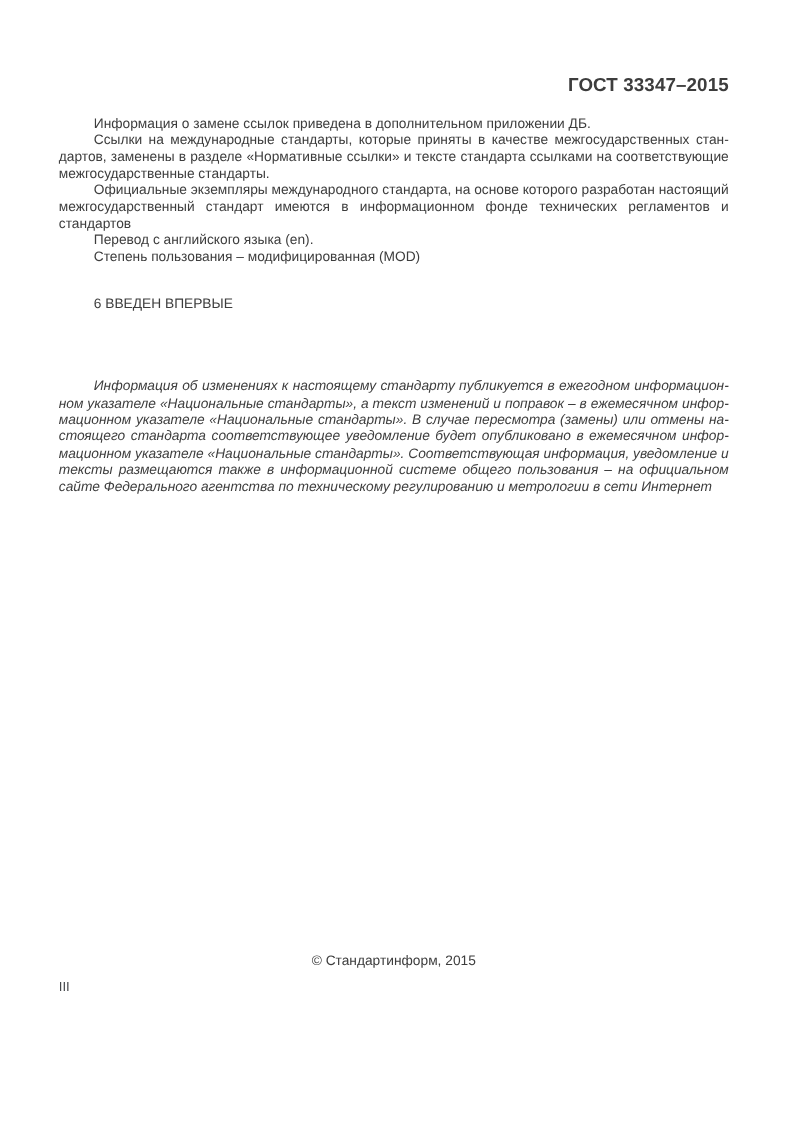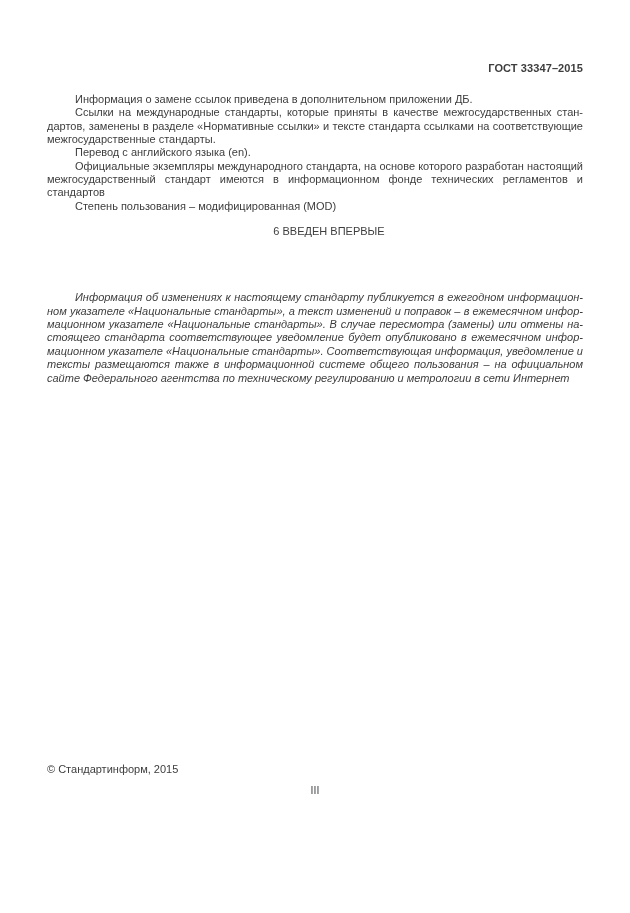--- a/index.html
+++ b/index.html
@@ -16,83 +16,83 @@
     overflow: hidden;
   }
   .page {
     position: absolute;
     inset: 0;
     box-sizing: border-box;
     padding: 62px 47px 0 47px;
     background: #ffffff;
   }
   .doc-header {
-    font-size: 11px;
+    font-size: 15px;
     line-height: 13px;
     font-weight: bold;
     text-align: right;
     letter-spacing: 0.1px;
   }
   .body-text {
     margin-top: 18px;
     font-size: 11px;
     line-height: 13.35px;
   }
   .body-text p {
     margin: 0;
     text-indent: 28px;
     text-align: justify;
     hyphens: manual;
     -webkit-hyphens: manual;
   }
   p.clause {
-    margin-top: 12px;
-    text-align: center;
+    margin-top: 24px;
+    text-align: left;
   }
   p.note {
     margin-top: 53px;
     font-style: italic;
   }
   .footer {
     position: absolute;
     top: 763px;
     left: 47px;
     right: 47px;
     font-size: 11px;
     line-height: 13.35px;
   }
   .copyright {
-    text-align: left;
+    text-align: center;
   }
   .footer p.restriction {
     margin: 21px 0 0 0;
     text-indent: 28px;
     text-align: justify;
     hyphens: manual;
     -webkit-hyphens: manual;
   }
   .page-number {
     margin-top: 8px;
-    text-align: center;
+    text-align: left;
     font-size: 10.5px;
     color: #46484c;
   }
 </style>
 </head>
 <body>
 
 <div class="page">
 
   <div class="doc-header">ГОСТ 33347–2015</div>
 
   <div class="body-text">
     <p>Информация о замене ссылок приведена в дополнительном приложении ДБ.</p>
     <p>Ссылки на международные стандарты, которые приняты в качестве межгосударственных стан­дартов, заменены в разделе «Нормативные ссылки» и тексте стандарта ссылками на соответствующие межгосударственные стандарты.</p>
+    <p>Официальные экземпляры международного стандарта, на основе которого разработан настоя­щий межгосударственный стандарт имеются в информационном фонде технических регламентов и стандартов</p>
     <p>Перевод с английского языка (en).</p>
-    <p>Официальные экземпляры международного стандарта, на основе которого разработан настоя­щий межгосударственный стандарт имеются в информационном фонде технических регламентов и стандартов</p>
     <p>Степень пользования – модифицированная (MOD)</p>
 
     <p class="clause">6 ВВЕДЕН ВПЕРВЫЕ</p>
 
     <p class="note">Информация об изменениях к настоящему стандарту публикуется в ежегодном информацион­ном указателе «Национальные стандарты», а текст изменений и поправок – в ежемесячном инфор­мационном указателе «Национальные стандарты». В случае пересмотра (замены) или отмены на­стоящего стандарта соответствующее уведомление будет опубликовано в ежемесячном инфор­мационном указателе «Национальные стандарты». Соответствующая информация, уведомление и тексты размещаются также в информационной системе общего пользования – на официальном сайте Федерального агентства по техническому регулированию и метрологии в сети Интернет</p>
   </div>
 
   <div class="footer">
     <div class="copyright">© Стандартинформ, 2015</div>
     <div class="page-number">III</div>

